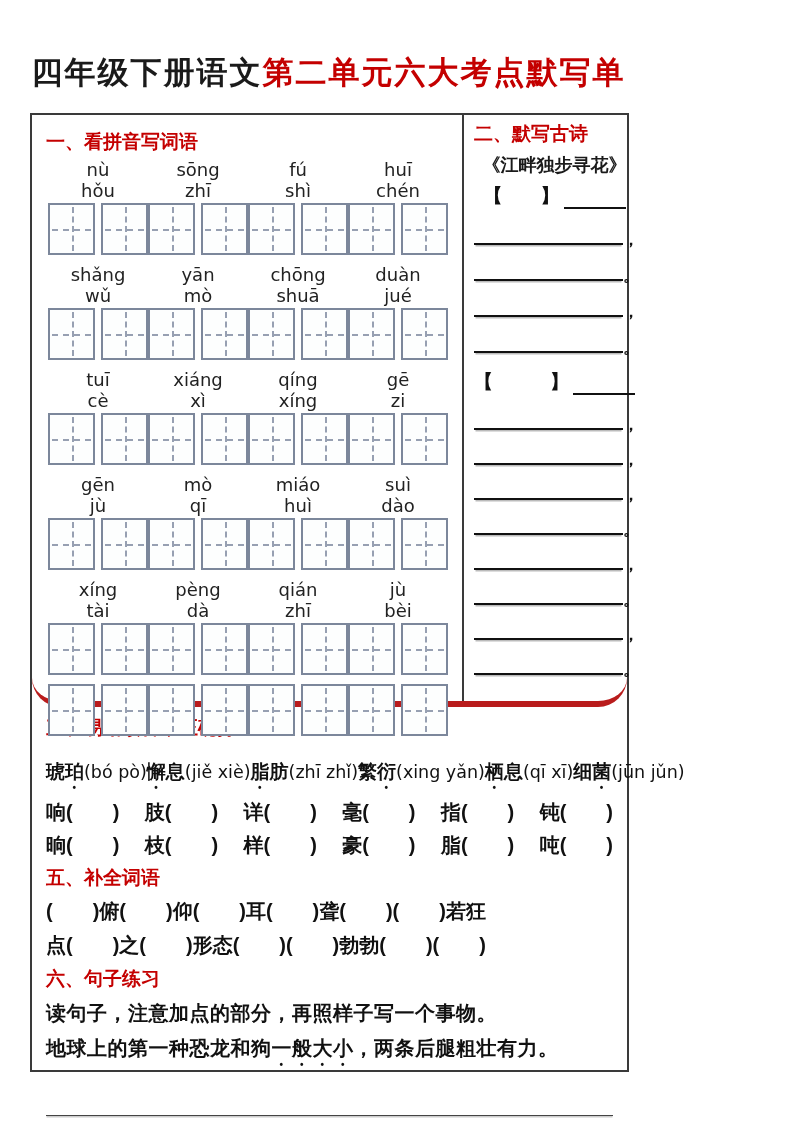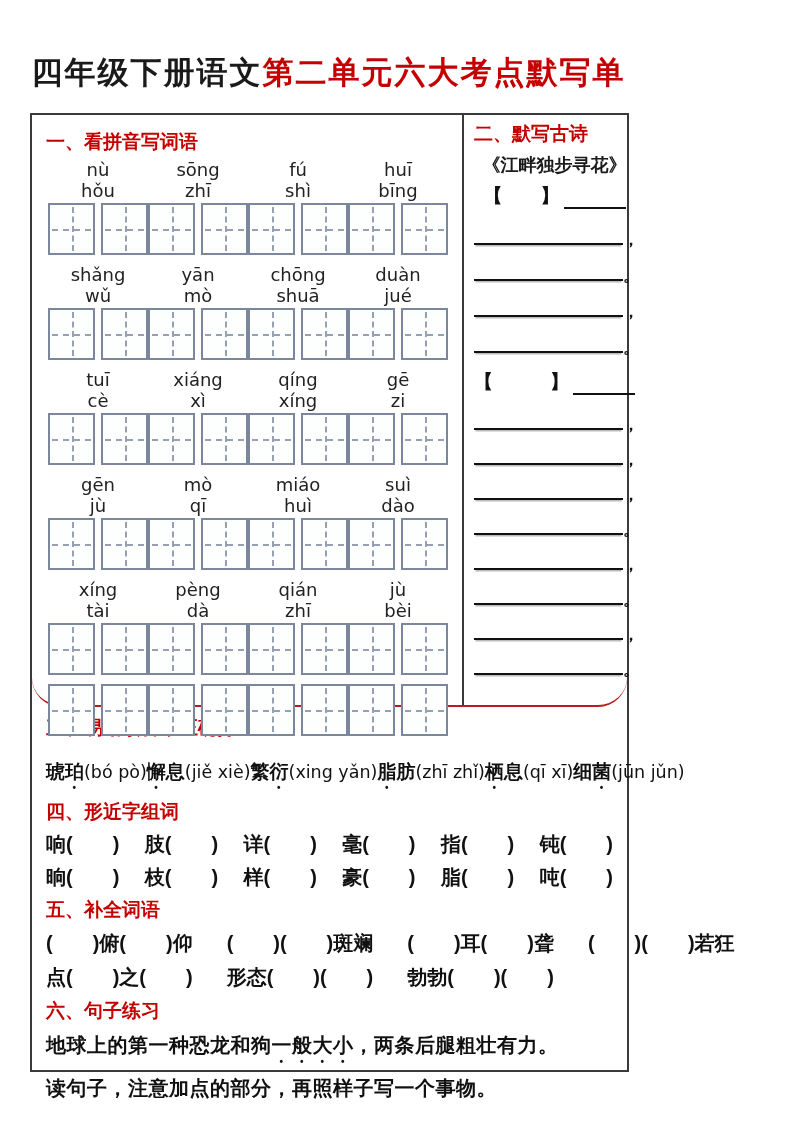--- a/index.html
+++ b/index.html
@@ -9,21 +9,21 @@
   .page { position:relative; width:657px; height:1122px; }
 
   .main-title { text-align:center; padding-top:52px; font-size:31px; font-weight:bold;
                 letter-spacing:2px; }
   .main-title .t-black { color:#1a1a1a; }
   .main-title .t-red { color:#c40000; }
 
   .sheet { position:absolute; left:30px; right:28px; top:113px; bottom:50px;
            border:2.5px solid #3a3a3a; background:#fff; }
 
-  .top-area { display:flex; height:592px; border-bottom:2px solid #b91c1c;border-radius:29px; }
+  .top-area { display:flex; height:592px; border-bottom:6px solid #b91c1c;border-radius:29px; }
   .col-left { flex:1; padding:8px 12px 0 14px; }
   .col-right { width:213px; border-left:2px solid #3a3a3a; padding:0 10px 0 10px; }
 
   .sec-head { color:#c40000; font-weight:bold; font-size:19px; margin:6px 0 4px 0; }
 
   
   .py-row { margin-bottom:9px; }
   .py-line { display:flex; justify-content:space-between; padding:0 2px; }
   .py-group { width:100px; display:flex;flex-direction:column; }
   .py-group span { flex:1; text-align:center; font-size:18px; font-weight:500;
@@ -50,21 +50,21 @@
   
   .bottom-area { padding:2px 12px 0 14px; }
   .s3-line { display:flex; justify-content:space-between; font-size:19px; font-weight:bold;
              margin:18px 2px 2px 0; white-space:pre; }
   .s3-item .reading { font-family:"DejaVu Sans", sans-serif; font-weight:500; font-size:17.5px; }
   .dotted { text-emphasis:filled dot #111; text-emphasis-position:under left;
             -webkit-text-emphasis:filled dot #111; -webkit-text-emphasis-position:under left; }
 
   .cells-row { display:flex; justify-content:space-between; font-size:20px; font-weight:bold;
                margin:6px 2px 6px 0; white-space:pre; }
-  .idiom-row { display:flex; justify-content:flex-start; gap:34px; font-size:20px; font-weight:bold;
+  .idiom-row { display:flex; justify-content:flex-start; font-size:20px; font-weight:bold;
                margin:7px 2px 7px 0; white-space:pre; }
 
   .s6-text { font-size:20px; font-weight:bold; margin-top:8px; letter-spacing:0.5px; }
   .s6-blank { margin:26px 2px 0 0; border-bottom:1.5px solid #444; height:20px;
               box-shadow:0 2px 0 -0.5px #ccc; }
 </style>
 </head>
 <body>
 
 <div class="page">
@@ -91,21 +91,21 @@
                 <div class="py-group">
                   <span>sōng</span>
                   <span>zhī</span>
                 </div>
                 <div class="py-group">
                   <span>fú</span>
                   <span>shì</span>
                 </div>
                 <div class="py-group">
                   <span>huī</span>
-                  <span>bīng</span>
+                  <span>chén</span>
                 </div>
               </div>
               <div class="box-line">
                 <div class="box-pair">
                   <div class="tian"></div>
                   <div class="tian"></div>
                 </div>
                 <div class="box-pair">
                   <div class="tian"></div>
                   <div class="tian"></div>
@@ -387,45 +387,44 @@
     <div class="bottom-area">
 
       <div class="sec-head">三、易错读音，正确打“✔”</div>
       <div class="s3-line">
         
       
           <span class="s3-item"><span>琥</span><span class="dotted">珀</span><span></span><span class="reading">(bó pò)</span></span>
         
           <span class="s3-item"><span></span><span class="dotted">懈</span><span>息</span><span class="reading">(jiě xiè)</span></span>
         
+          <span class="s3-item"><span></span><span class="dotted">脂</span><span>肪</span><span class="reading">(zhī zhǐ)</span></span>
+        
           <span class="s3-item"><span>繁</span><span class="dotted">衍</span><span></span><span class="reading">(xing yǎn)</span></span>
-        
-          <span class="s3-item"><span></span><span class="dotted">脂</span><span>肪</span><span class="reading">(zhī zhǐ)</span></span>
         
           <span class="s3-item"><span></span><span class="dotted">栖</span><span>息</span><span class="reading">(qī xī)</span></span>
         
           <span class="s3-item"><span>细</span><span class="dotted">菌</span><span></span><span class="reading">(jūn jǔn)</span></span>
         </div>
 
-      <div class="sec-head">四、形近字组词</div>
       <div class="cells-row">
         
       <span>响(　　)</span><span>肢(　　)</span><span>详(　　)</span><span>毫(　　)</span><span>指(　　)</span><span>钝(　　)</span></div>
       <div class="cells-row">
         
       <span>晌(　　)</span><span>枝(　　)</span><span>样(　　)</span><span>豪(　　)</span><span>脂(　　)</span><span>吨(　　)</span></div>
 
       <div class="sec-head">五、补全词语</div>
       <div class="idiom-row">
         
-      <span>(　　)俯(　　)仰</span><span>(　　)(　　)斑斓</span><span>(　　)耳(　　)聋</span><span>(　　)(　　)若狂</span></div>
+      <span>(　　)俯(　　)仰</span><span>(　　)耳(　　)聋</span><span>(　　)(　　)若狂</span></div>
       <div class="idiom-row">
         
       <span>点(　　)之(　　)</span><span>形态(　　)(　　)</span><span>勃勃(　　)(　　)</span></div>
 
       <div class="sec-head">六、句子练习</div>
+      <div class="s6-text">读句子，注意加点的部分，再照样子写一个事物。</div>
       <div class="s6-text"><span>地球上的第一种恐龙和狗</span><span class="dotted">一般大小</span><span>，两条后腿粗壮有力。</span></div>
-      <div class="s6-text">读句子，注意加点的部分，再照样子写一个事物。</div>
       <div class="s6-blank"></div>
 
     </div>
   </div>
 </div>
 
 </body></html>

